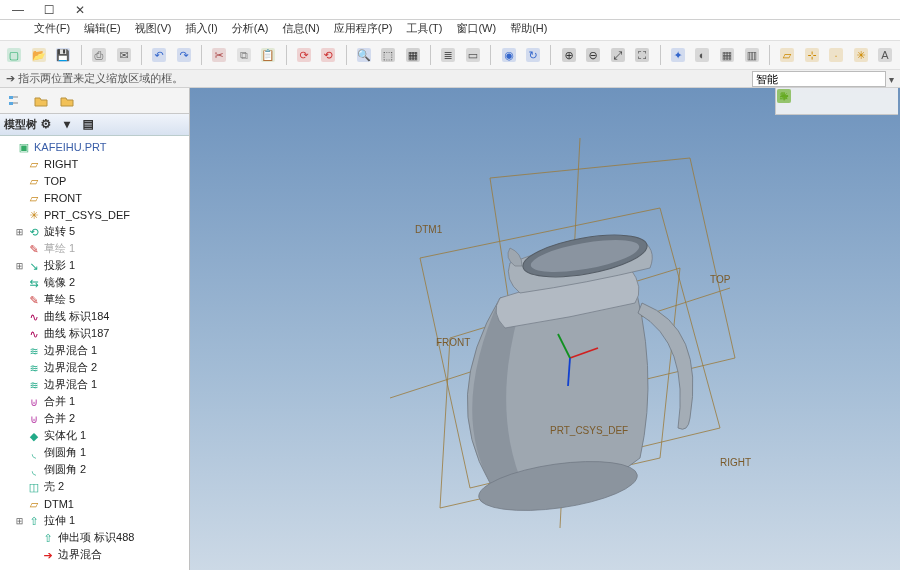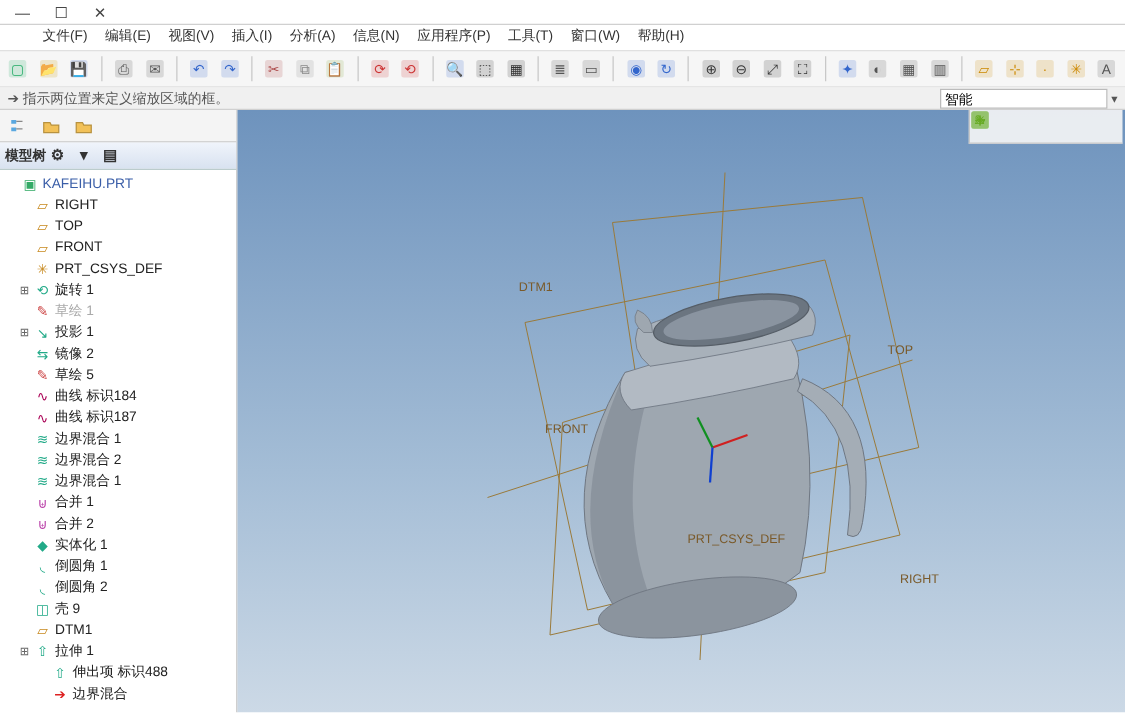--- a/index.html
+++ b/index.html
@@ -345,21 +345,21 @@
           </span>
           <span style="">PRT_CSYS_DEF</span>
         </div>
         <div class="tree-item lvl1">
           <span class="exp">⊞</span>
           <span class="ico">
             <svg width="13" height="13">
               <text x="6" y="11" font-size="11" text-anchor="middle" fill="#2a8">⟲</text>
             </svg>
           </span>
-          <span style="">旋转 1</span>
+          <span style="">旋转 5</span>
         </div>
         <div class="tree-item lvl1 dim">
           <span class="exp"></span>
           <span class="ico">
             <svg width="13" height="13">
               <text x="6" y="11" font-size="11" text-anchor="middle" fill="#c44">✎</text>
             </svg>
           </span>
           <span style="">草绘 1</span>
         </div>
@@ -480,21 +480,21 @@
           </span>
           <span style="">倒圆角 2</span>
         </div>
         <div class="tree-item lvl1">
           <span class="exp"></span>
           <span class="ico">
             <svg width="13" height="13">
               <text x="6" y="11" font-size="11" text-anchor="middle" fill="#2a8">◫</text>
             </svg>
           </span>
-          <span style="">壳 9</span>
+          <span style="">壳 2</span>
         </div>
         <div class="tree-item lvl1">
           <span class="exp"></span>
           <span class="ico">
             <svg width="13" height="13">
               <text x="6" y="11" font-size="11" text-anchor="middle" fill="#c88a20">▱</text>
             </svg>
           </span>
           <span style="">DTM1</span>
         </div>

